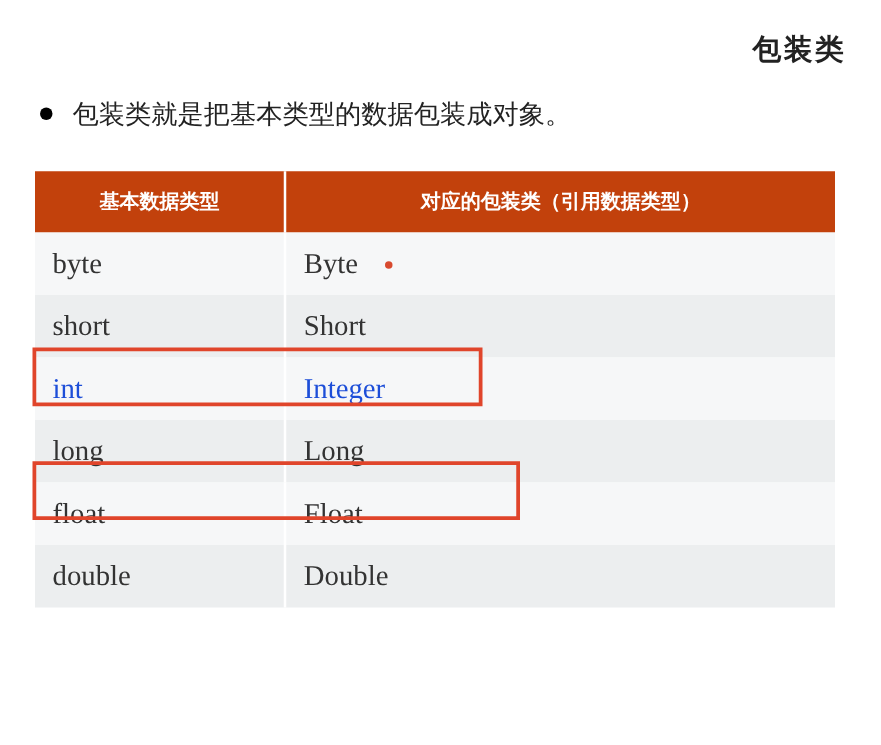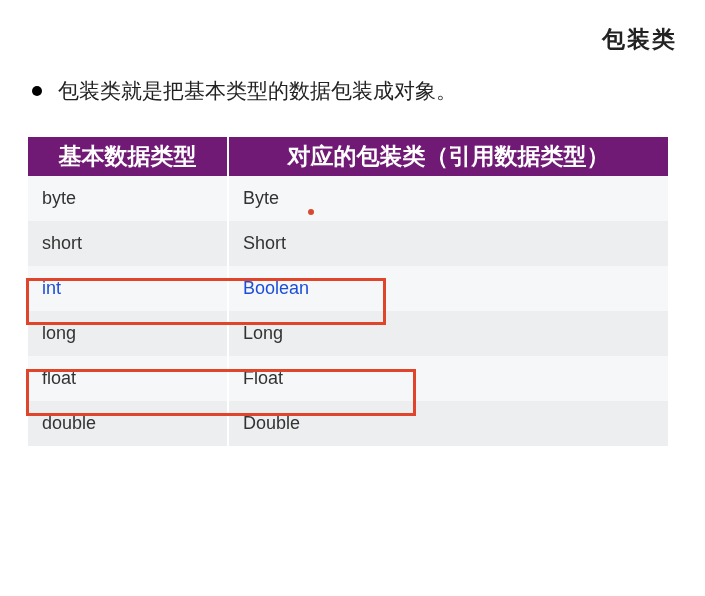--- a/index.html
+++ b/index.html
@@ -37,32 +37,32 @@
     width: 640px;
   }
   table {
     border-collapse: collapse;
     width: 100%;
     table-layout: fixed;
   }
   col.c1 { width: 200px; }
   col.c2 { width: 440px; }
   thead th {
-    background: #701a75;
+    background: #c2410c;
     color: #fff;
     font-weight: 700;
-    font-size: 23px;
-    padding: 4px 8px;
+    font-size: 16px;
+    padding: 14px 8px;
     text-align: center;
     border-right: 2px solid #fff;
   }
   thead th:last-child { border-right: none; }
   tbody td {
-    font-family: Liberation Sans, sans-serif;
-    font-size: 18px;
+    font-family: Liberation Serif, serif;
+    font-size: 23px;
     padding: 12px 14px;
     color: #333;
     border-right: 2px solid #fff;
   }
   tbody td:last-child { border-right: none; }
   tbody tr:nth-child(odd)  td { background: #f6f7f8; }
   tbody tr:nth-child(even) td { background: #eceeef; }
   .hl td { color: #1d4ed8; }
   .hl-box {
     position: absolute;
@@ -103,21 +103,21 @@
       <tr>
         <td>byte</td>
         <td>Byte</td>
       </tr>
       <tr>
         <td>short</td>
         <td>Short</td>
       </tr>
       <tr class="hl">
         <td>int</td>
-        <td>Boolean</td>
+        <td>Integer</td>
       </tr>
       <tr>
         <td>long</td>
         <td>Long</td>
       </tr>
       <tr>
         <td>float</td>
         <td>Float</td>
       </tr>
       <tr>

